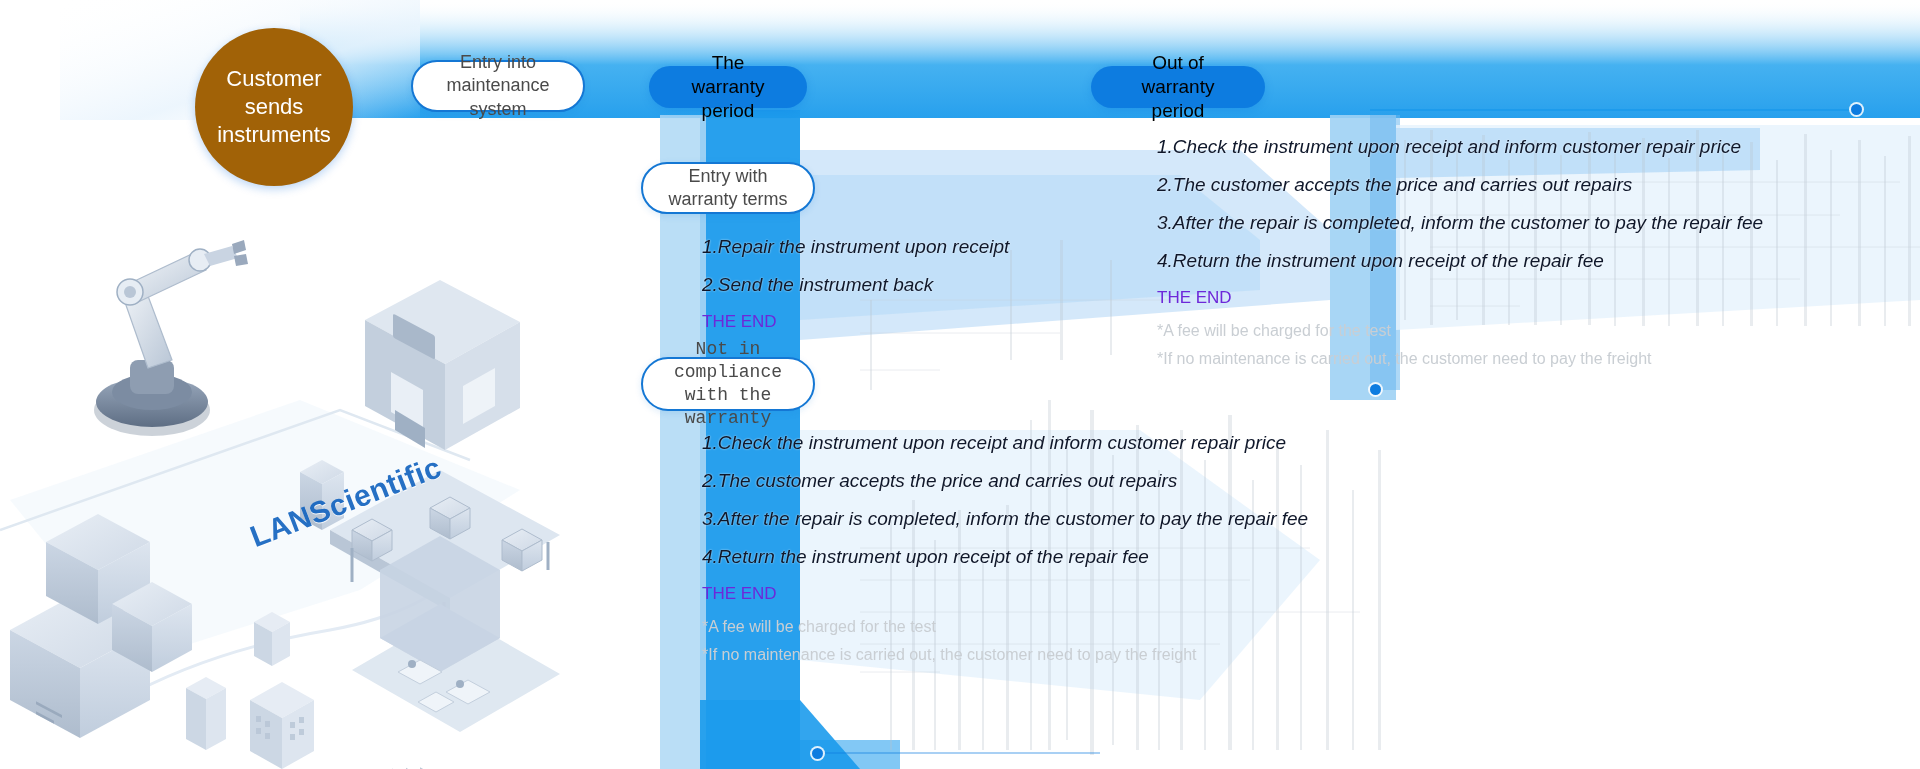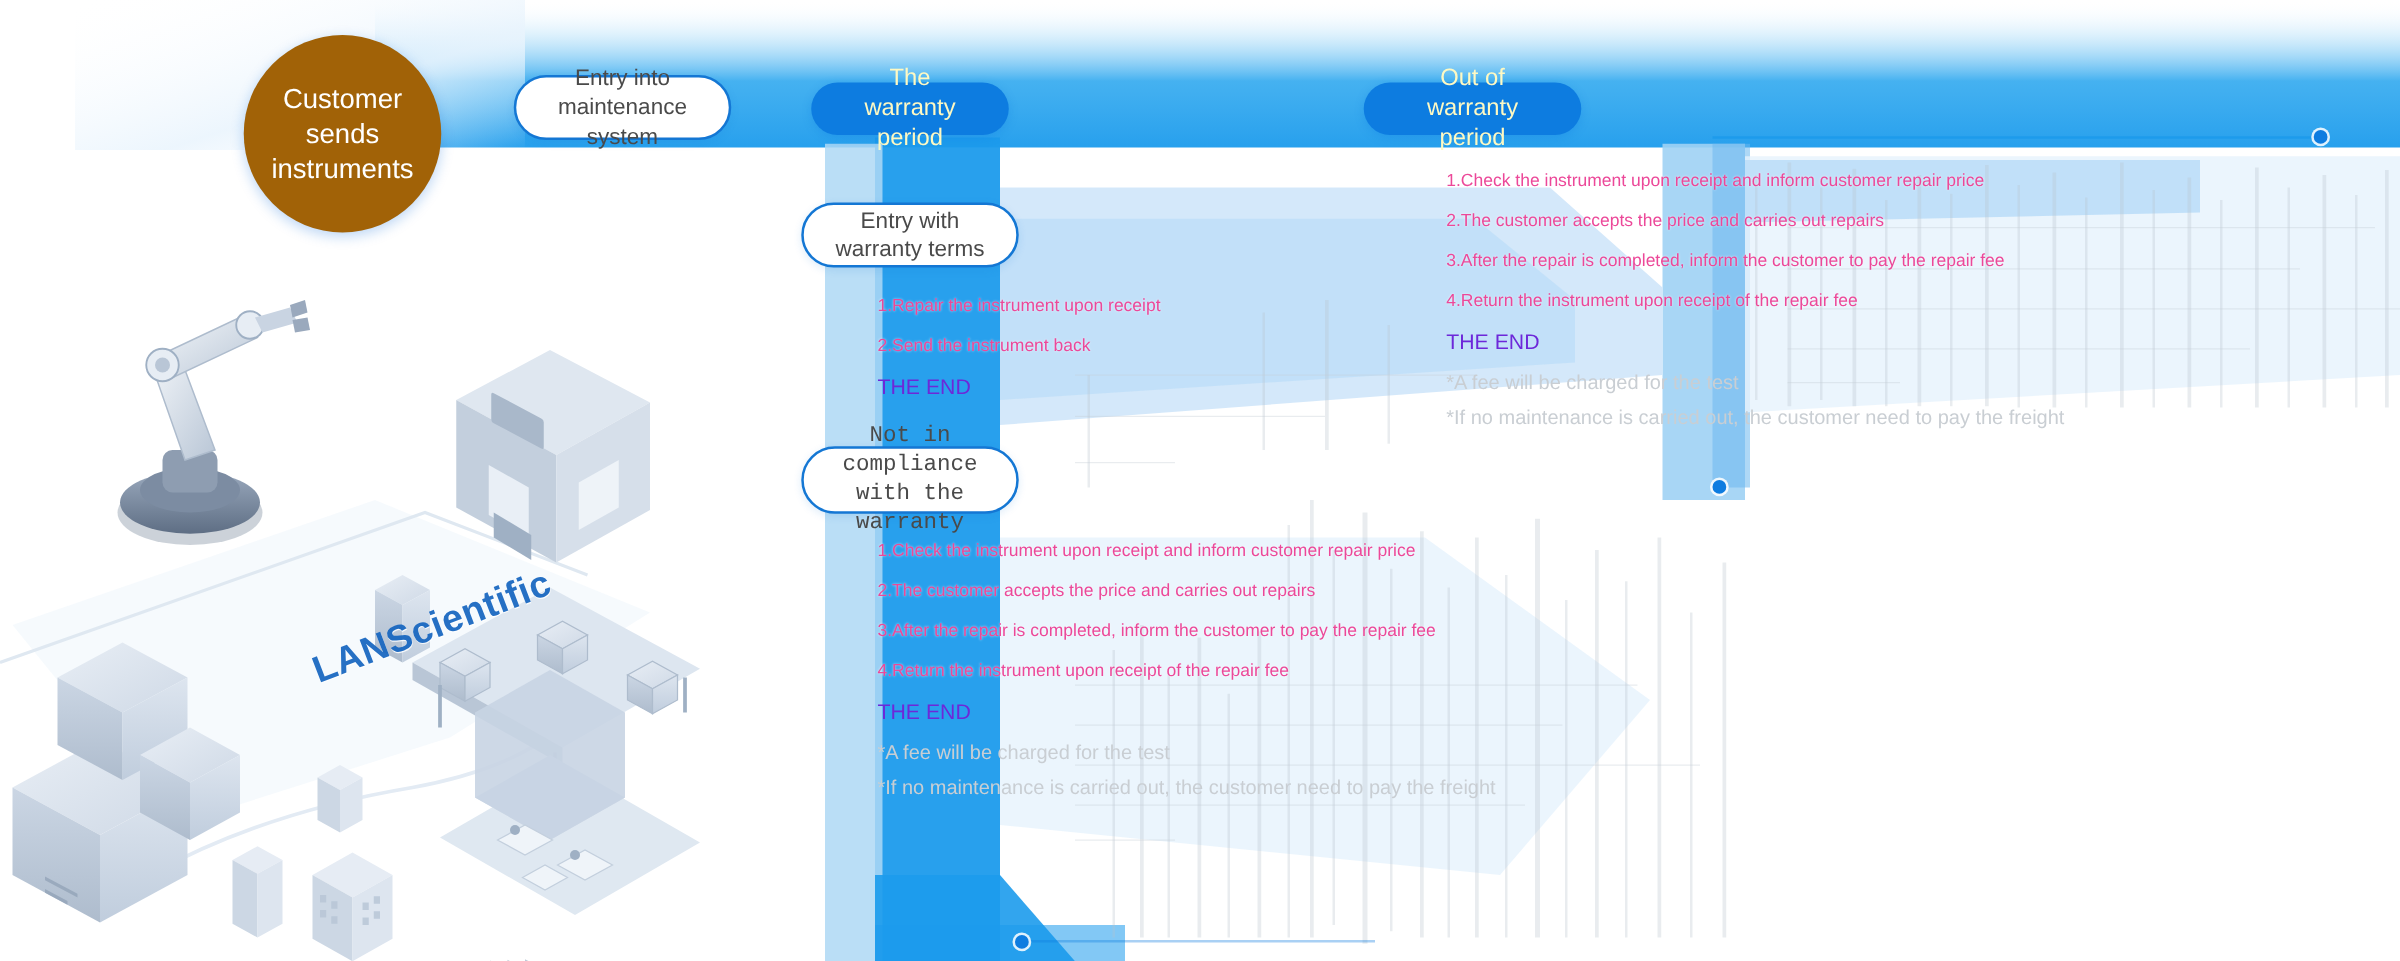--- a/index.html
+++ b/index.html
@@ -57,34 +57,35 @@
     background: #ffffff;
     color: #4a4a4a;
     font-size: 18px;
     padding: 12px 22px;
     box-shadow: 0 2px 7px rgba(20,119,212,.14);
   }
   .pill-solid {
     border-radius: 999px;
     border: none;
     background: #0d7ce0;
-    color: #fef9c3;
+    color: #000000;
     font-size: 19px;
     padding: 19px 26px;
     box-shadow: 0 2px 8px rgba(13,124,224,.3);
   }
 
   
   .steps { position: absolute; }
   .steps .line {
-    font-size: 14px;
-    color: #ec4899;
+    font-size: 19px;
+    color: #0f172a;
     margin-bottom: 16px;
     white-space: nowrap;
     text-shadow: 0 0 2px rgba(255,255,255,.75);
+    font-style: italic;
   }
   .steps .end {
     font-size: 17px;
     color: #6d28d9;
     font-weight: 400;
     margin-bottom: 14px;
     white-space: nowrap;
   }
   .steps .note {
     font-size: 16px;

